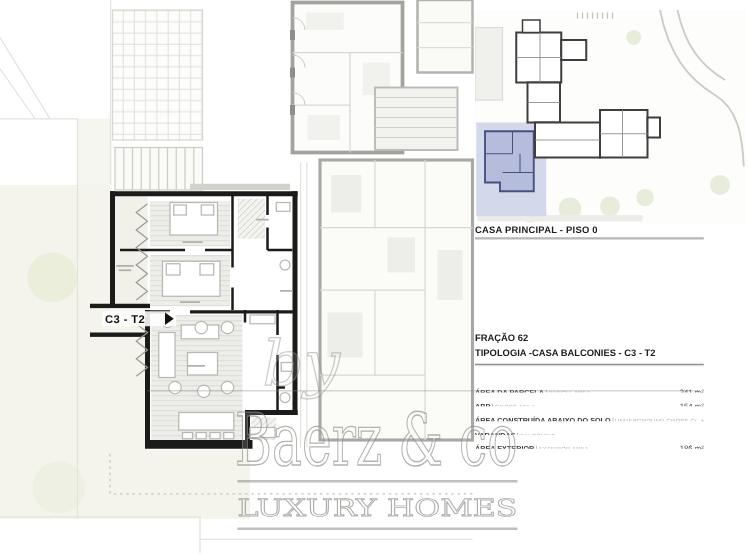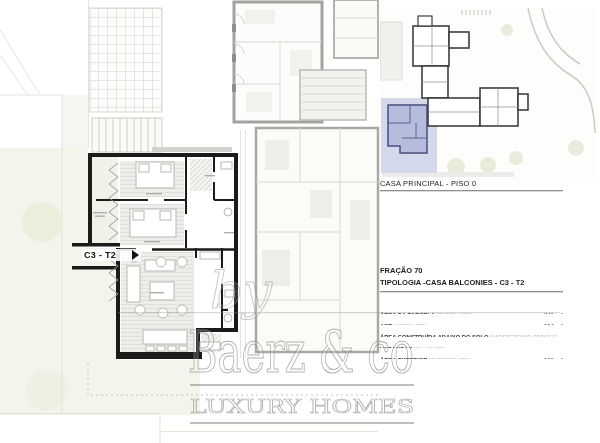--- a/index.html
+++ b/index.html
@@ -3,21 +3,21 @@
 <meta charset="utf-8">
 <style>
   html,body{margin:0;padding:0;background:#ffffff;}
   .canvas{
     position:relative;width:600px;height:443px;overflow:hidden;background:#ffffff;
     font-family:"Liberation Sans", sans-serif;color:#1a1a1a;
   }
   .abs{position:absolute;}
   
   .caption{
-    left:380px;top:179px;width:184px;font-size:7.5px;font-weight:normal;
+    left:380px;top:179px;width:184px;font-size:7.5px;font-weight:bold;
     letter-spacing:.2px;color:#1c1c1c;white-space:nowrap;
   }
   .rule{
     left:380px;width:183px;height:2px;
     border-top:1px solid #8f8f8b;border-bottom:1px solid #dcdcd8;box-sizing:border-box;
   }
   .info-block{left:380px;top:265px;width:184px;line-height:12px;white-space:nowrap;}
   .info-line{font-size:7.5px;font-weight:bold;color:#1c1c1c;}
   .areas{left:380px;top:303px;width:183px;}
   .arow{display:flex;align-items:baseline;height:11.2px;overflow:hidden;}
@@ -232,21 +232,21 @@
       <rect x="69" y="24" width="20" height="16"></rect>
       <rect x="38" y="8" width="14" height="10" stroke-width="1.2"></rect>
     </g>
     <path d="M33,38 H69 M52,18 V58 M42,74 H68 M48,104 H100 M118,80 V118 M100,99 H138" stroke="#8a8a86" stroke-width="0.7" fill="none"></path>
   </svg>
 
   <div class="abs caption">CASA PRINCIPAL - PISO 0</div>
   <div class="abs rule" style="top:190px"></div>
 
   <div class="abs info-block">
-    <div class="info-line">FRAÇÃO 70</div>
+    <div class="info-line">FRAÇÃO 62</div>
     <div class="info-line">TIPOLOGIA -CASA BALCONIES - C3 - T2</div>
   </div>
   <div class="abs rule" style="top:291px"></div>
 
   <div class="abs areas">
     <div class="arow">
       <div class="alabel"><span class="lpt">ÁREA DA PARCELA</span><span class="sep">|</span><span class="len">PARCEL AREA</span></div>
       <div class="aval">341 m²</div>
     </div>
     <div class="arow">

